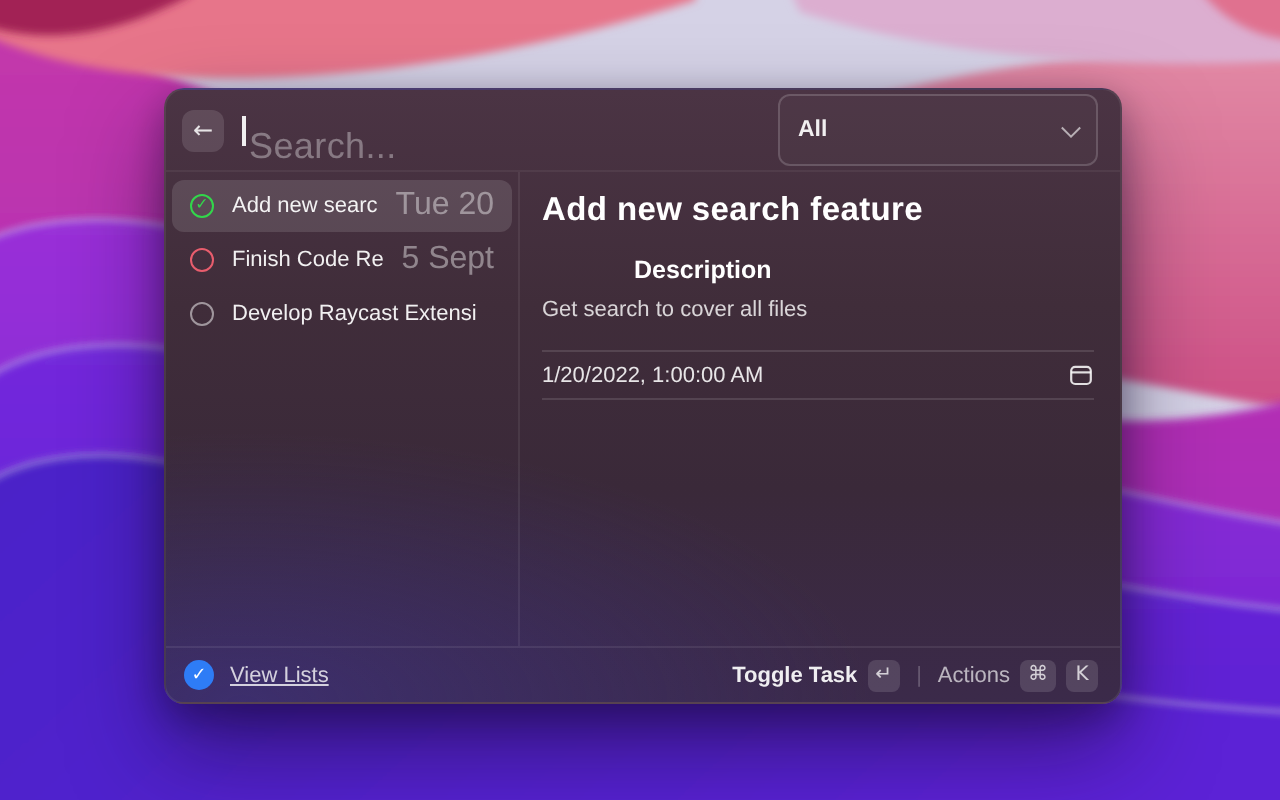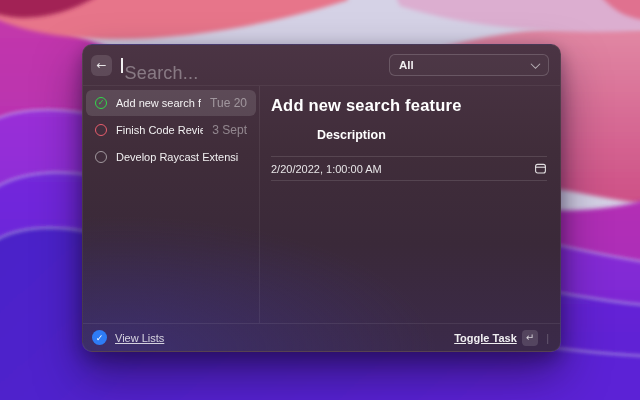--- a/index.html
+++ b/index.html
@@ -31,21 +31,21 @@
     width:21px;height:21px;border:none;border-radius:6px;flex:0 0 21px;
     background:rgba(255,255,255,0.12);color:rgba(255,255,255,0.85);
     display:flex;align-items:center;justify-content:center;
     font-size:12px;line-height:1;padding:0;cursor:default;
     font-family:"DejaVu Sans","Liberation Sans",sans-serif;
   }
   .search{flex:1;display:flex;align-items:center;min-width:0;}
   .caret{width:1.5px;height:15px;background:rgba(255,255,255,0.92);margin-right:2px;}
   .placeholder{font-size:18px;color:rgba(255,255,255,0.35);letter-spacing:0.2px;margin-top:16px;}
   .dropdown{
-    width:160px;height:22px;flex:0 0 160px;box-sizing:border-box;
+    width:160px;height:36px;flex:0 0 160px;box-sizing:border-box;
     border:1px solid rgba(255,255,255,0.17);border-radius:6px;
     background:rgba(255,255,255,0.02);
     display:flex;align-items:center;justify-content:space-between;
     padding:0 9px;
   }
   .dropdown-value{font-size:11.5px;font-weight:600;color:rgba(255,255,255,0.92);}
   .chev{
     width:6px;height:6px;border-right:1.5px solid rgba(255,255,255,0.6);
     border-bottom:1.5px solid rgba(255,255,255,0.6);
     transform:rotate(45deg) translate(-1px,-1px);
@@ -63,21 +63,21 @@
   }
   .task.selected{background:rgba(255,255,255,0.12);}
   .circle{
     width:12px;height:12px;flex:0 0 12px;border-radius:50%;
     border:1.5px solid rgba(255,255,255,0.5);box-sizing:border-box;
     display:flex;align-items:center;justify-content:center;
   }
   .tick{font-size:8px;font-weight:700;line-height:1;transform:translateY(-0.5px);
     font-family:"DejaVu Sans","Liberation Sans",sans-serif;}
   .tlabel{font-size:11px;font-weight:500;color:rgba(255,255,255,0.93);white-space:nowrap;overflow:hidden;}
-  .tdate{margin-left:auto;font-size:12px;color:rgba(255,255,255,0.42);white-space:nowrap;}
+  .tdate{margin-left:auto;font-size:16px;color:rgba(255,255,255,0.42);white-space:nowrap;}
   
   .detail{flex:1;padding:0 13px 0 11px;min-width:0;}
   .detail h1{font-size:16.5px;font-weight:700;line-height:19px;margin:10px 0 0;letter-spacing:0.2px;}
   .detail h2{font-size:12.5px;font-weight:700;line-height:15px;margin:13px 0 0;padding-left:46px;}
   .detail p{font-size:11px;line-height:13px;margin:6px 0 0;color:rgba(255,255,255,0.8);}
   .date-row{
     margin-top:13px;height:23px;box-sizing:content-box;
     border-top:1px solid rgba(255,255,255,0.12);
     border-bottom:1px solid rgba(255,255,255,0.12);
     display:flex;align-items:center;justify-content:space-between;
@@ -93,21 +93,21 @@
   .app-icon{
     width:15px;height:15px;border-radius:50%;background:#2e7cf6;
     display:flex;align-items:center;justify-content:center;flex:0 0 15px;
     color:#fff;font-size:9px;font-weight:700;
     font-family:"DejaVu Sans","Liberation Sans",sans-serif;
   }
   .app-label{font-size:11px;color:rgba(255,255,255,0.78);text-decoration:underline;}
   .actions{margin-left:auto;display:flex;align-items:center;gap:8px;}
   .action{display:flex;align-items:center;gap:5px;}
   .action-label{font-size:11px;color:rgba(255,255,255,0.65);}
-  .action-label.strong{font-weight:700;color:rgba(255,255,255,0.92);text-decoration:underline;}
+  .action-label.strong{font-weight:700;color:rgba(255,255,255,0.92);}
   .key{
     min-width:8px;height:16px;padding:0 4px;border-radius:4px;
     background:rgba(255,255,255,0.13);color:rgba(255,255,255,0.75);
     font-size:10px;display:flex;align-items:center;justify-content:center;
     font-family:"DejaVu Sans","Liberation Sans",sans-serif;
   }
   .vsep{font-size:11px;color:rgba(255,255,255,0.22);}
 </style>
 </head>
 <body>
@@ -174,35 +174,36 @@
         <div class="task selected">
           <span class="circle" style="border-color:#32d74b;color:#32d74b">
             <span class="tick">✓</span>
           </span>
           <span class="tlabel">Add new search feature</span>
           <span class="tdate">Tue 20</span>
         </div>
         <div class="task">
           <span class="circle" style="border-color:#e85d6d"></span>
           <span class="tlabel">Finish Code Reviews</span>
-          <span class="tdate">3 Sept</span>
+          <span class="tdate">5 Sept</span>
         </div>
         <div class="task">
           <span class="circle" style="border-color:rgba(255,255,255,0.5)"></span>
           <span class="tlabel">Develop Raycast Extension</span>
           <span class="tdate"></span>
         </div>
       </div>
 
       <div class="detail">
         <h1>Add new search feature</h1>
         <h2>Description</h2>
+        <p>Get search to cover all files</p>
 
         <div class="date-row">
-          <span>2/20/2022, 1:00:00 AM</span>
+          <span>1/20/2022, 1:00:00 AM</span>
           <span class="cal">
             <svg width="13" height="13" viewBox="0 0 13 13">
               <rect x="1.6" y="2.4" width="9.8" height="8.6" rx="2" fill="none" stroke="currentColor" stroke-width="1.1"></rect>
               <line x1="1.6" y1="5.2" x2="11.4" y2="5.2" stroke="currentColor" stroke-width="1.1"></line>
             </svg>
           </span>
         </div>
       </div>
     </div>
 
@@ -211,17 +212,22 @@
         <span>✓</span>
       </span>
       <span class="app-label">View Lists</span>
 
       <div class="actions">
         <div class="action">
           <span class="action-label strong">Toggle Task</span>
           <span class="key">↵</span>
         </div>
         <span class="vsep">|</span>
+        <div class="action">
+          <span class="action-label">Actions</span>
+          <span class="key">⌘</span>
+          <span class="key">K</span>
+        </div>
       </div>
     </div>
 
   </div>
 </div>
 
 </body></html>

